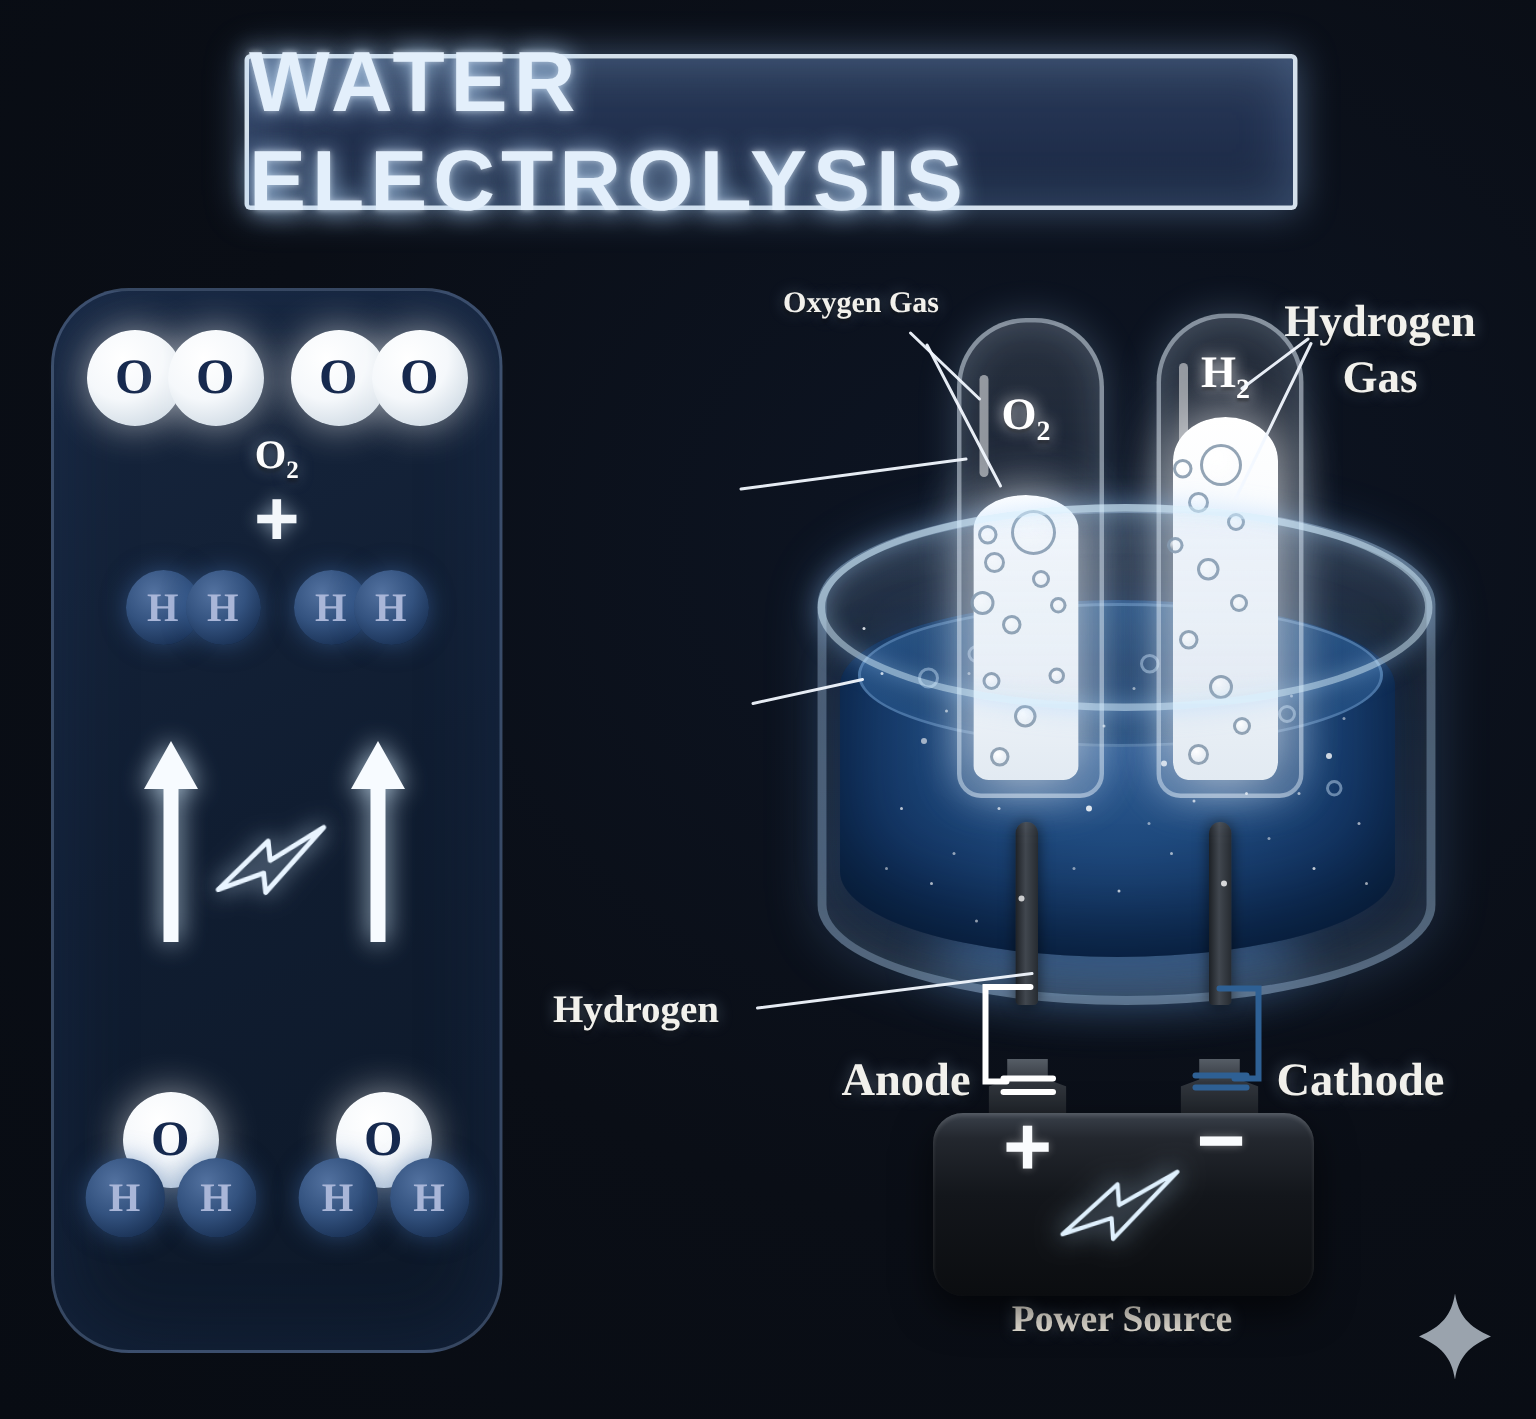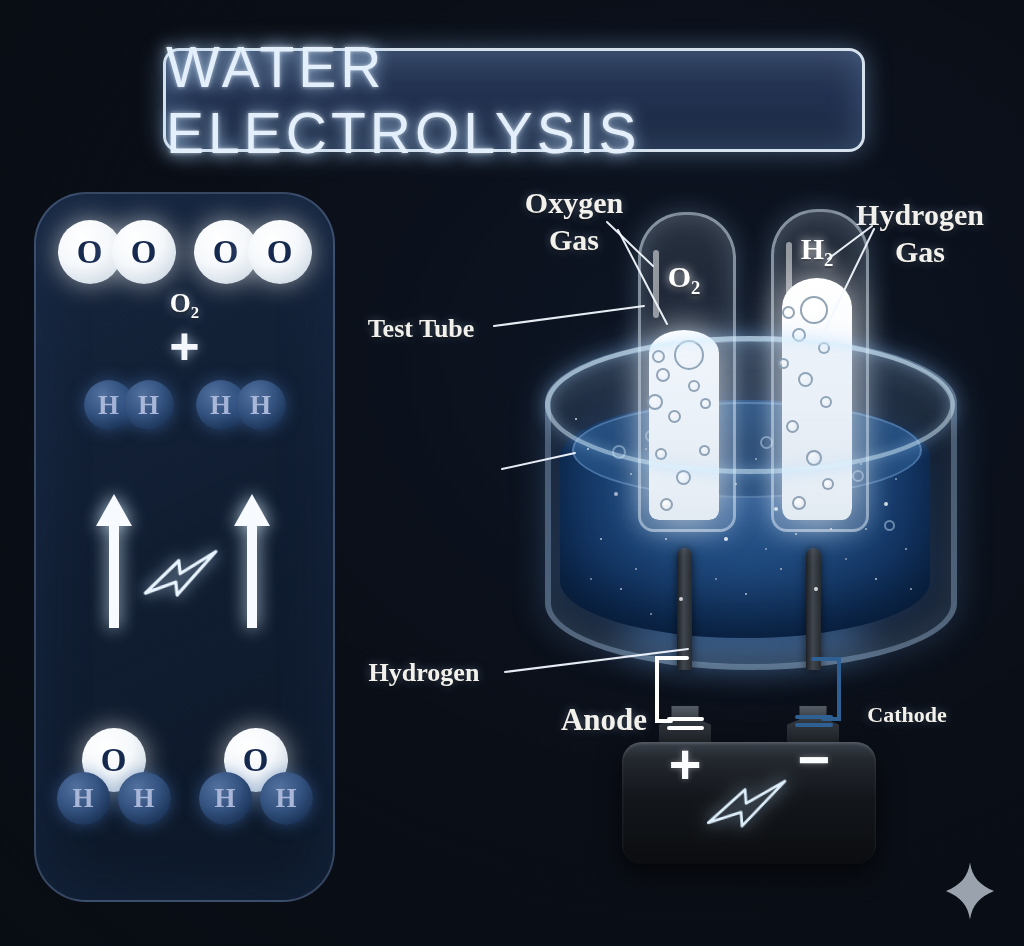--- a/index.html
+++ b/index.html
@@ -7,25 +7,25 @@
     --anode-wire:#ffffff; --cathode-wire:#2e6094; --sparkle-gray:#9aa3ad;
   }
   html,body{margin:0;padding:0;background:#000;}
   #stage{
     position:relative;width:1024px;height:946px;overflow:hidden;
     background:radial-gradient(ellipse at 68% 38%, #0d1524 0%, var(--background) 55%, #080c13 100%);
     font-family:"Liberation Serif","DejaVu Serif",serif;
   }
   
   .title-banner{
-    position:absolute;left:163px;top:48px;width:696px;height:98px;border-radius:16px;
+    position:absolute;left:163px;top:36px;width:696px;height:98px;border-radius:4px;
     border:3px solid rgba(228,240,250,.92);
     background:linear-gradient(180deg,#2c3c58 0%,#223150 45%,#1a2840 100%);
     box-shadow:0 0 26px rgba(150,195,250,.38), inset 0 0 34px rgba(140,180,235,.28);
-    display:flex;align-items:center;justify-content:center;
+    display:flex;align-items:center;justify-content:center;font-weight:bold;
   }
   .title-text{
     font-family:"Liberation Sans","DejaVu Sans",sans-serif;
     font-size:57px;letter-spacing:4px;color:#e3effb;
     text-shadow:0 0 16px rgba(185,220,255,.95),0 0 4px rgba(255,255,255,.6);
   }
   
   .mol-panel{
     position:absolute;left:34px;top:192px;width:297px;height:706px;border-radius:52px;
     border:2px solid rgba(122,148,190,.38);
@@ -282,26 +282,26 @@
 
   <div class="terminal" style="left:659px"></div>
   <div class="terminal" style="left:787px"></div>
   <div class="battery"></div>
   <div class="batt-sym" style="left:654px;top:736px">+</div>
   <div class="batt-sym" style="left:783px;top:732px">−</div>
   <svg class="battery-bolt" viewBox="0 0 62 46">
     <path d="M1,33 L29,11 L29,21 L58,7 L25,37 L25,27 Z" fill="none" stroke="#dff0fd" stroke-width="2" stroke-linejoin="round"></path>
   </svg>
 
-  <div class="lbl" style="left:512px;top:184px;width:124px;font-size:30px;line-height:37px">Oxygen Gas</div>
+  <div class="lbl" style="left:512px;top:184px;width:124px;font-size:20px;line-height:37px">Oxygen Gas</div>
   <div class="lbl" style="left:842px;top:196px;width:156px;font-size:30px;line-height:37px">Hydrogen Gas</div>
-  <div class="lbl" style="left:356px;top:314px;width:130px;font-size:26px">Test Tube</div>
   <div class="lbl" style="left:360px;top:658px;width:128px;font-size:26px">Hydrogen</div>
   <div class="lbl" style="left:552px;top:702px;width:104px;font-size:31px">Anode</div>
-  <div class="lbl" style="left:842px;top:702px;width:130px;font-size:22px">Cathode</div>
+  <div class="lbl" style="left:842px;top:702px;width:130px;font-size:31px">Cathode</div>
+  <div class="lbl" style="left:648px;top:866px;width:200px;font-size:25px;color:#eae5da">Power Source</div>
 
   <svg class="overlay-svg" width="1024" height="946">
     <g stroke="rgba(242,248,255,.95)" stroke-width="2" stroke-linecap="round">
       <line x1="607" y1="222" x2="653" y2="266"></line>
       <line x1="618" y1="230" x2="667" y2="324"></line>
       <line x1="872" y1="226" x2="828" y2="259"></line>
       <line x1="874" y1="229" x2="824" y2="332"></line>
       <line x1="494" y1="326" x2="644" y2="306"></line>
       <line x1="502" y1="469" x2="575" y2="453"></line>
       <line x1="505" y1="672" x2="688" y2="649"></line>

